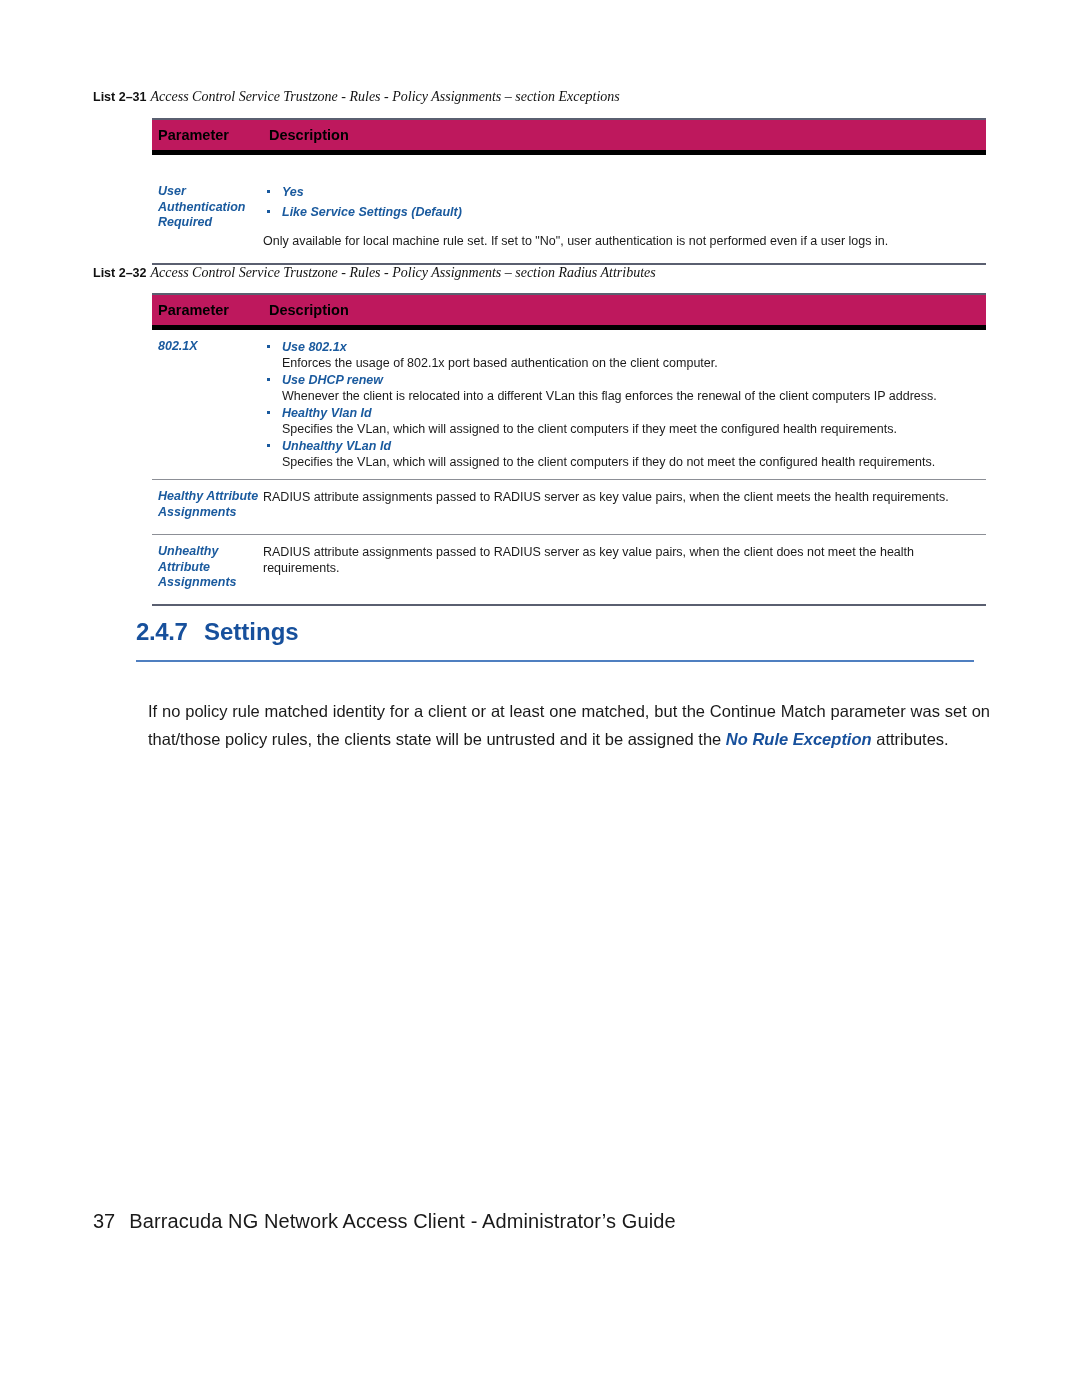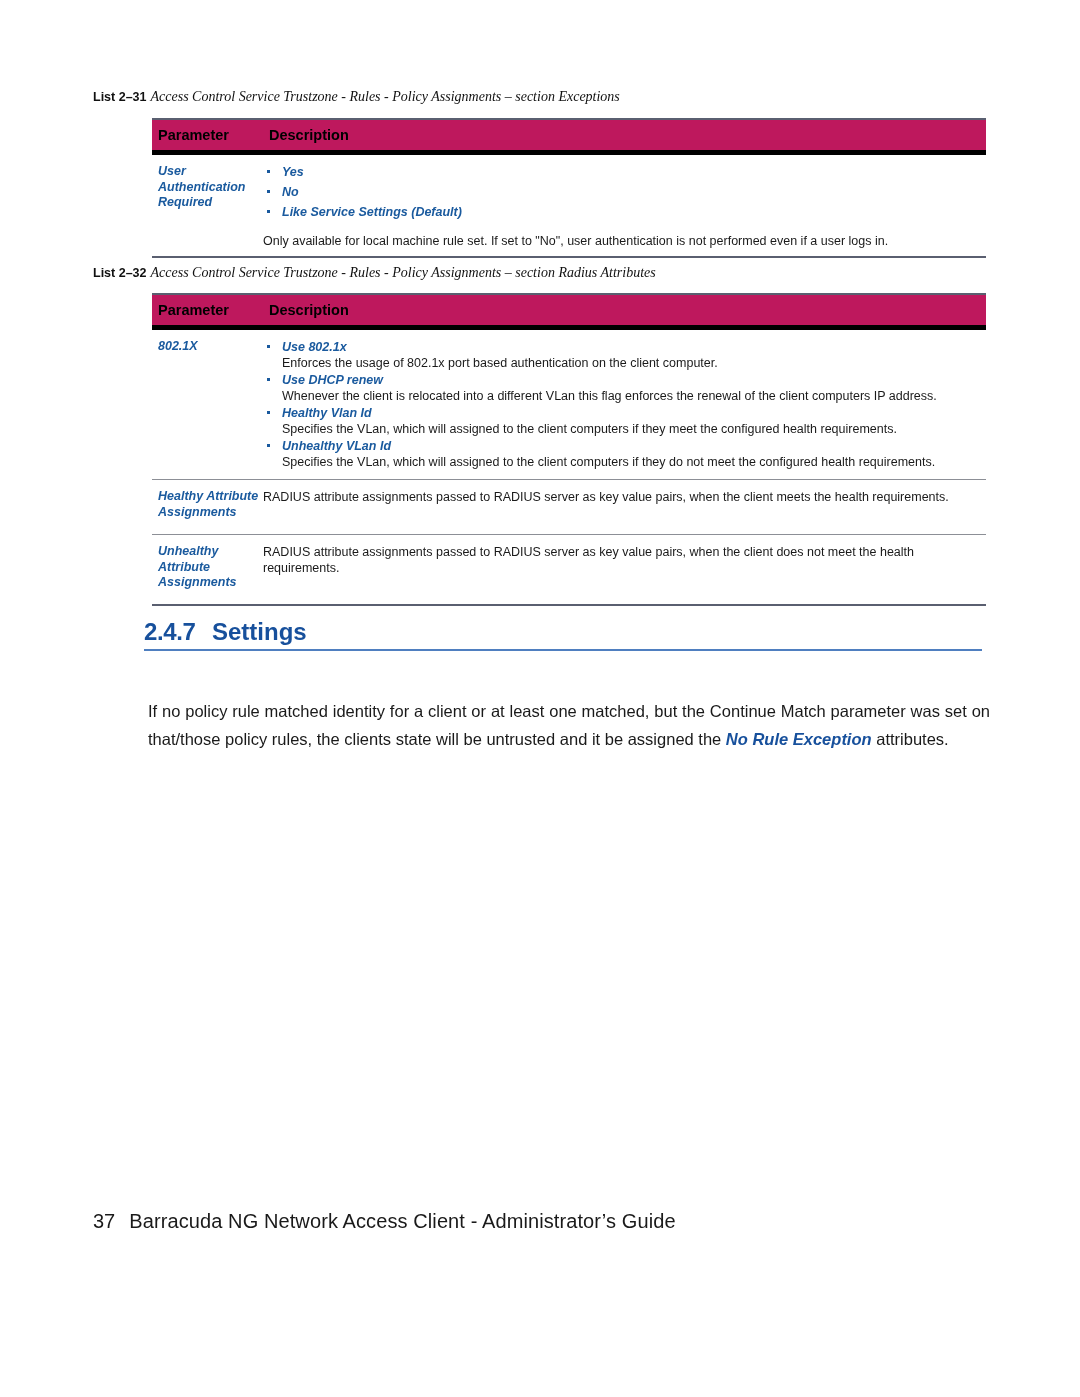--- a/index.html
+++ b/index.html
@@ -133,24 +133,24 @@
     margin-top: 13px;
     font-size: 12.5px;
     line-height: 16px;
     color: #1a1a1a;
   }
   ul.bl.spaced > li { margin-bottom: 4px; }
 
   
   .section-head {
     position: absolute;
-    left: 144px;
+    left: 136px;
     width: 838px;
     border-bottom: 2px solid #4f7fc0;
-    padding-bottom: 3px;
+    padding-bottom: 14px;
   }
   .section-head .num {
     display: inline-block;
     width: 68px;
     font-size: 24px;
     font-weight: bold;
     color: #17509c;
     letter-spacing: -0.4px;
   }
   .section-head .title {
@@ -195,31 +195,27 @@
   <div class="caption" style="top:89px;">
     <span class="cap-label">List 2–31</span><span class="cap-text">Access Control Service Trustzone - Rules - Policy Assignments – section Exceptions</span>
   </div>
 
   <div class="doctable" style="top:118px;">
     <div class="thead">
       <div class="th param">Parameter</div>
       <div class="th desc">Description</div>
     </div>
 
-    <div class="trow last" style="padding-top:9px;padding-bottom:7px;">
+    <div class="trow last" style="padding-top:9px;padding-bottom:14px;margin-top:20px;">
       <div class="cell-param">User Authentication Required</div>
       <div class="cell-desc">
         <ul class="bl spaced">
           <li>
               <span class="bullet"></span>
               <span class="blue-term">Yes</span>
-            </li>
-          <li>
-              <span class="bullet"></span>
-              <span class="blue-term">No</span>
             </li>
           <li>
               <span class="bullet"></span>
               <span class="blue-term">Like Service Settings (Default)</span>
             </li>
         </ul>
         <span class="plain-note">Only available for local machine rule set. If set to "No", user authentication is not performed even if a user logs in.</span>
       </div>
     </div>
   </div>

